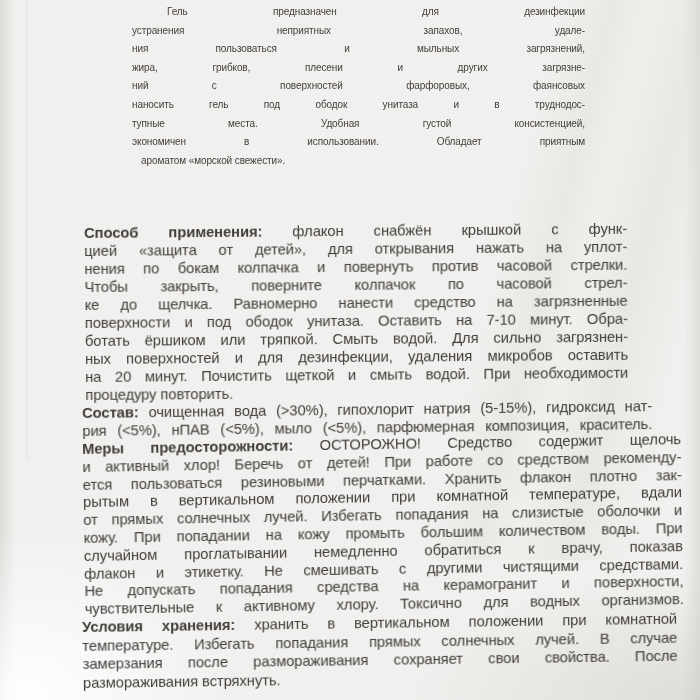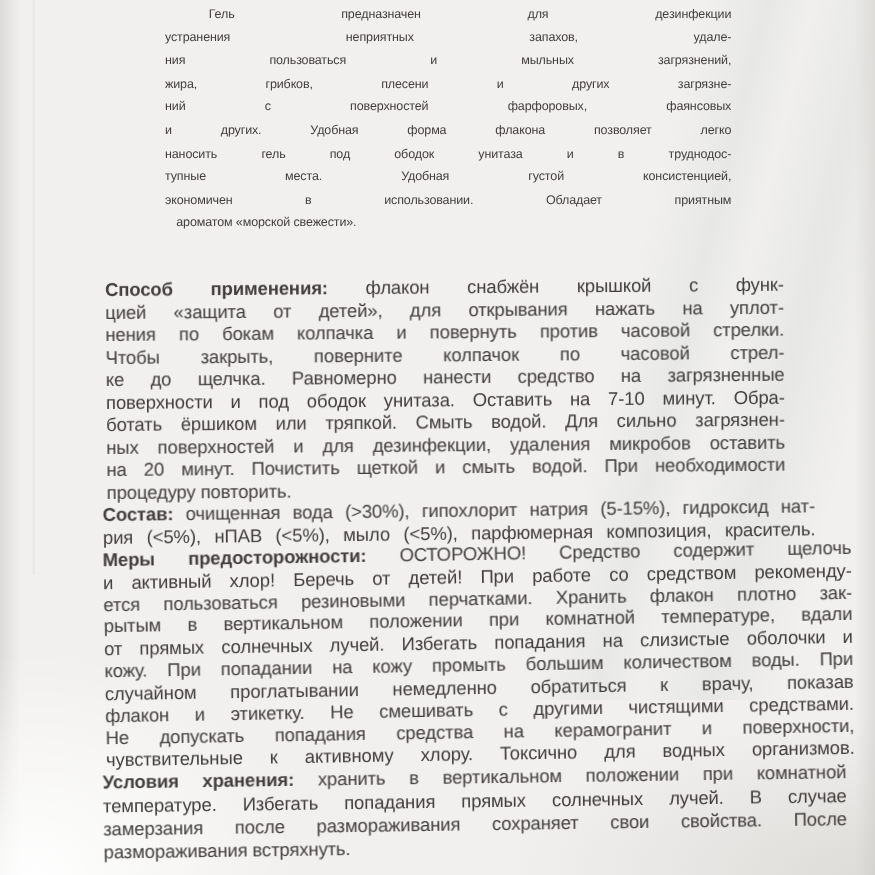--- a/index.html
+++ b/index.html
@@ -74,21 +74,20 @@
   <div class="right-edge-shadow"></div>
   <div class="bottomleft-highlight"></div>
   <div class="bottomright-shadow"></div>
 
   <div class="sec sec0">
       <div class="line">Гель предназначен для дезинфекции</div>
       <div class="line">устранения неприятных запахов, удале-</div>
       <div class="line">ния пользоваться и мыльных загрязнений,</div>
       <div class="line">жира, грибков, плесени и других загрязне-</div>
       <div class="line">ний с поверхностей фарфоровых, фаянсовых</div>
-      <div class="line">и других. Удобная форма флакона позволяет легко</div>
       <div class="line">наносить гель под ободок унитаза и в труднодос-</div>
       <div class="line">тупные места. Удобная густой консистенцией,</div>
       <div class="line">экономичен в использовании. Обладает приятным</div>
       <div class="line flush">ароматом «морской свежести».</div>
     </div>
   <div class="sec sec1">
       <div class="line"><b>Способ применения:</b> флакон снабжён крышкой с функ-</div>
       <div class="line">цией «защита от детей», для открывания нажать на уплот-</div>
       <div class="line">нения по бокам колпачка и повернуть против часовой стрелки.</div>
       <div class="line">Чтобы закрыть, поверните колпачок по часовой стрел-</div>

